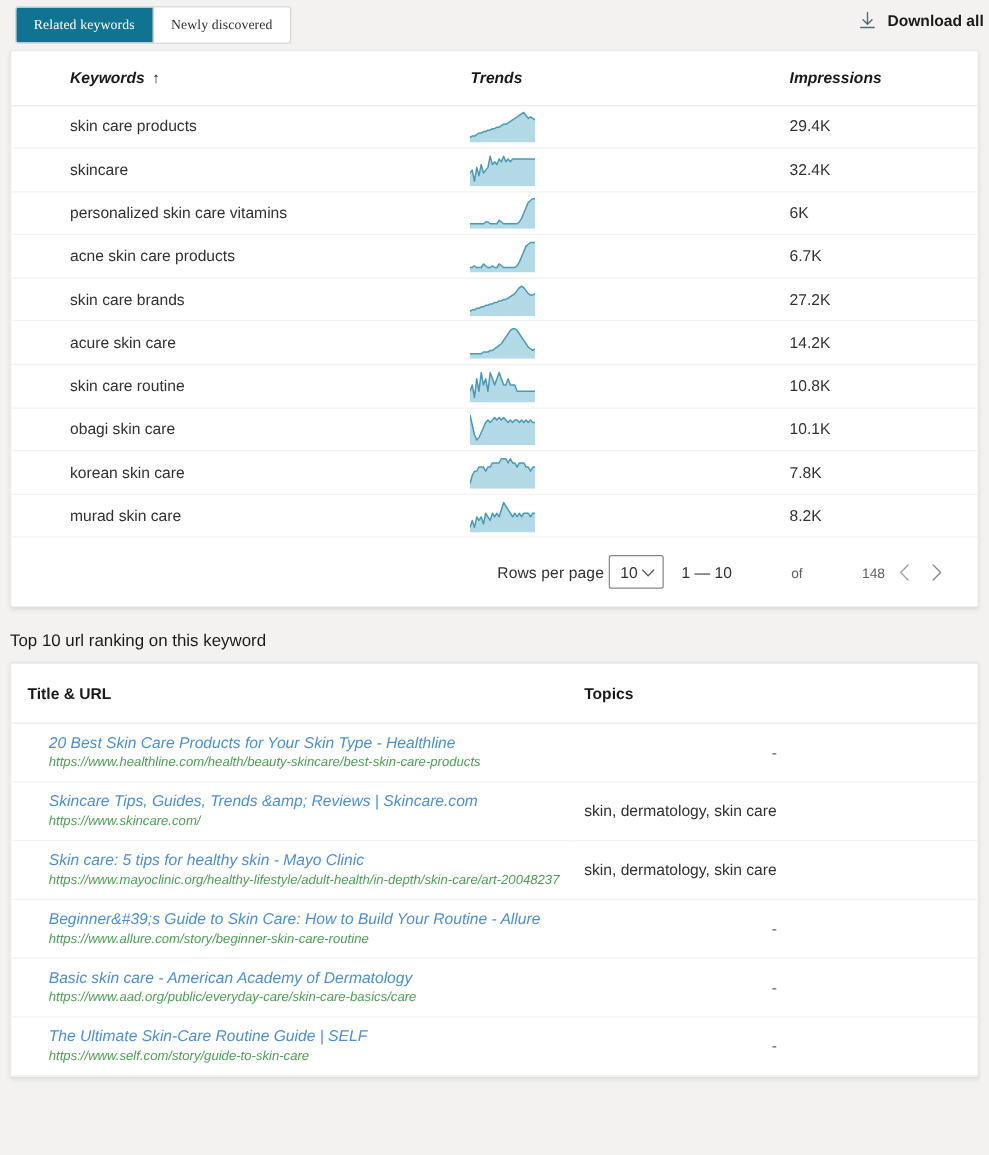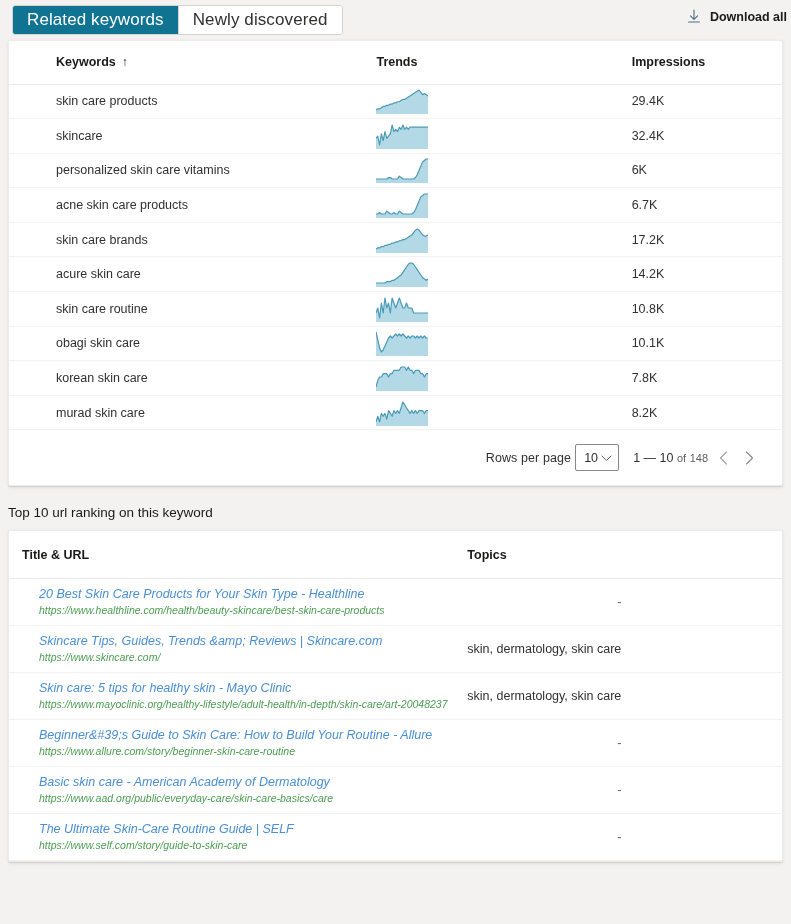--- a/index.html
+++ b/index.html
@@ -26,27 +26,28 @@
     border-radius: 3px;
     overflow: hidden;
     background: #ffffff;
     height: 30px;
   }
   .tab {
     display: flex;
     align-items: center;
     justify-content: center;
     padding: 0 14px;
-    font-size: 17px;
+    font-size: 11px;
     color: #323130;
     background: #ffffff;
     border-right: 1px solid #d6d4d2;
     cursor: pointer;
     white-space: nowrap;
     letter-spacing: 0.1px;
+    font-family: Liberation Serif, serif;
   }
   .tab:last-child { border-right: none; }
   .tab.active {
     background: #0f7391;
     color: #ffffff;
   }
   .download {
     position: absolute;
     right: 4px;
     top: 9px;
@@ -73,20 +74,21 @@
   table { width: 100%; border-collapse: collapse; table-layout: fixed; }
   .kw-table thead th {
     text-align: left;
     font-size: 12.5px;
     font-weight: bold;
     color: #1b1a19;
     padding: 0;
     height: 43px;
     vertical-align: middle;
     border-bottom: 1px solid #edebe9;
+    font-style: italic;
   }
   .kw-table thead th.c-kw  { padding-left: 47px; }
   .kw-table thead th.c-tr  { padding-left: 8px; }
   .kw-table thead th.c-im  { padding-left: 12px; }
   .kw-table tbody td {
     font-size: 12.5px;
     color: #323130;
     height: 34.6px;
     vertical-align: middle;
     border-bottom: 1px solid #f3f2f1;
@@ -119,21 +121,21 @@
     display: flex;
     align-items: center;
     justify-content: space-between;
     padding: 0 6px 0 8px;
     font-size: 12.5px;
     background: #fff;
     cursor: pointer;
   }
   .chev { color: #605e5c; }
   .range { margin-left: 10px; white-space: nowrap; }
-  .range .of { color: #605e5c; font-size: 11px; }
+  .range .of { color: #605e5c; font-size: 11px; margin-left: 44px; }
   .nav-arrow {
     width: 22px; height: 22px;
     display: flex; align-items: center; justify-content: center;
     color: #a19f9d; cursor: pointer; font-size: 15px;
   }
 
   
   .section-title {
     font-size: 13.5px;
     color: #1b1a19;
@@ -252,21 +254,21 @@
                 <path d="M0.00 22.00 L1.79 22.00 L3.59 20.57 L5.38 22.00 L7.17 22.00 L8.97 22.00 L10.76 19.14 L12.55 20.57 L14.34 22.00 L16.14 22.00 L17.93 20.57 L19.72 22.00 L21.52 22.00 L23.31 19.14 L25.10 20.57 L26.90 22.00 L28.69 22.00 L30.48 22.00 L32.28 22.00 L34.07 22.00 L35.86 22.00 L37.66 20.57 L39.45 17.71 L41.24 13.43 L43.03 9.14 L44.83 4.86 L46.62 3.43 L48.41 2.00 L50.21 2.00 L52.00 2.00" fill="none" stroke="#4a9ab5" stroke-width="1.2" stroke-linejoin="round"></path>
               </svg></span></td>
           <td class="c-im"><span>6.7K</span></td>
         </tr>
         <tr>
           <td class="c-kw"><span>skin care brands</span></td>
           <td class="c-tr"><span><svg class="spark" width="52" height="26" viewBox="0 0 52 26">
                 <path d="M0.00 22.00 L1.79 20.82 L3.59 20.82 L5.38 19.65 L7.17 19.65 L8.97 18.47 L10.76 18.47 L12.55 17.29 L14.34 17.29 L16.14 16.12 L17.93 16.12 L19.72 14.94 L21.52 14.94 L23.31 13.76 L25.10 13.76 L26.90 12.59 L28.69 12.59 L30.48 11.41 L32.28 10.24 L34.07 9.06 L35.86 7.88 L37.66 5.53 L39.45 3.18 L41.24 2.00 L43.03 3.18 L44.83 5.53 L46.62 7.88 L48.41 9.06 L50.21 9.06 L52.00 7.88 L52 26 L0 26 Z" fill="#b3d9e6"></path>
                 <path d="M0.00 22.00 L1.79 20.82 L3.59 20.82 L5.38 19.65 L7.17 19.65 L8.97 18.47 L10.76 18.47 L12.55 17.29 L14.34 17.29 L16.14 16.12 L17.93 16.12 L19.72 14.94 L21.52 14.94 L23.31 13.76 L25.10 13.76 L26.90 12.59 L28.69 12.59 L30.48 11.41 L32.28 10.24 L34.07 9.06 L35.86 7.88 L37.66 5.53 L39.45 3.18 L41.24 2.00 L43.03 3.18 L44.83 5.53 L46.62 7.88 L48.41 9.06 L50.21 9.06 L52.00 7.88" fill="none" stroke="#4a9ab5" stroke-width="1.2" stroke-linejoin="round"></path>
               </svg></span></td>
-          <td class="c-im"><span>17.2K</span></td>
+          <td class="c-im"><span>27.2K</span></td>
         </tr>
         <tr>
           <td class="c-kw"><span>acure skin care</span></td>
           <td class="c-tr"><span><svg class="spark" width="52" height="26" viewBox="0 0 52 26">
                 <path d="M0.00 22.00 L1.79 22.00 L3.59 22.00 L5.38 22.00 L7.17 22.00 L8.97 22.00 L10.76 20.67 L12.55 20.67 L14.34 20.67 L16.14 19.33 L17.93 19.33 L19.72 18.00 L21.52 16.67 L23.31 15.33 L25.10 14.00 L26.90 11.33 L28.69 8.67 L30.48 6.00 L32.28 3.33 L34.07 2.00 L35.86 2.00 L37.66 3.33 L39.45 6.00 L41.24 8.67 L43.03 11.33 L44.83 14.00 L46.62 16.67 L48.41 18.00 L50.21 19.33 L52.00 18.00 L52 26 L0 26 Z" fill="#b3d9e6"></path>
                 <path d="M0.00 22.00 L1.79 22.00 L3.59 22.00 L5.38 22.00 L7.17 22.00 L8.97 22.00 L10.76 20.67 L12.55 20.67 L14.34 20.67 L16.14 19.33 L17.93 19.33 L19.72 18.00 L21.52 16.67 L23.31 15.33 L25.10 14.00 L26.90 11.33 L28.69 8.67 L30.48 6.00 L32.28 3.33 L34.07 2.00 L35.86 2.00 L37.66 3.33 L39.45 6.00 L41.24 8.67 L43.03 11.33 L44.83 14.00 L46.62 16.67 L48.41 18.00 L50.21 19.33 L52.00 18.00" fill="none" stroke="#4a9ab5" stroke-width="1.2" stroke-linejoin="round"></path>
               </svg></span></td>
           <td class="c-im"><span>14.2K</span></td>
         </tr>
         <tr>

